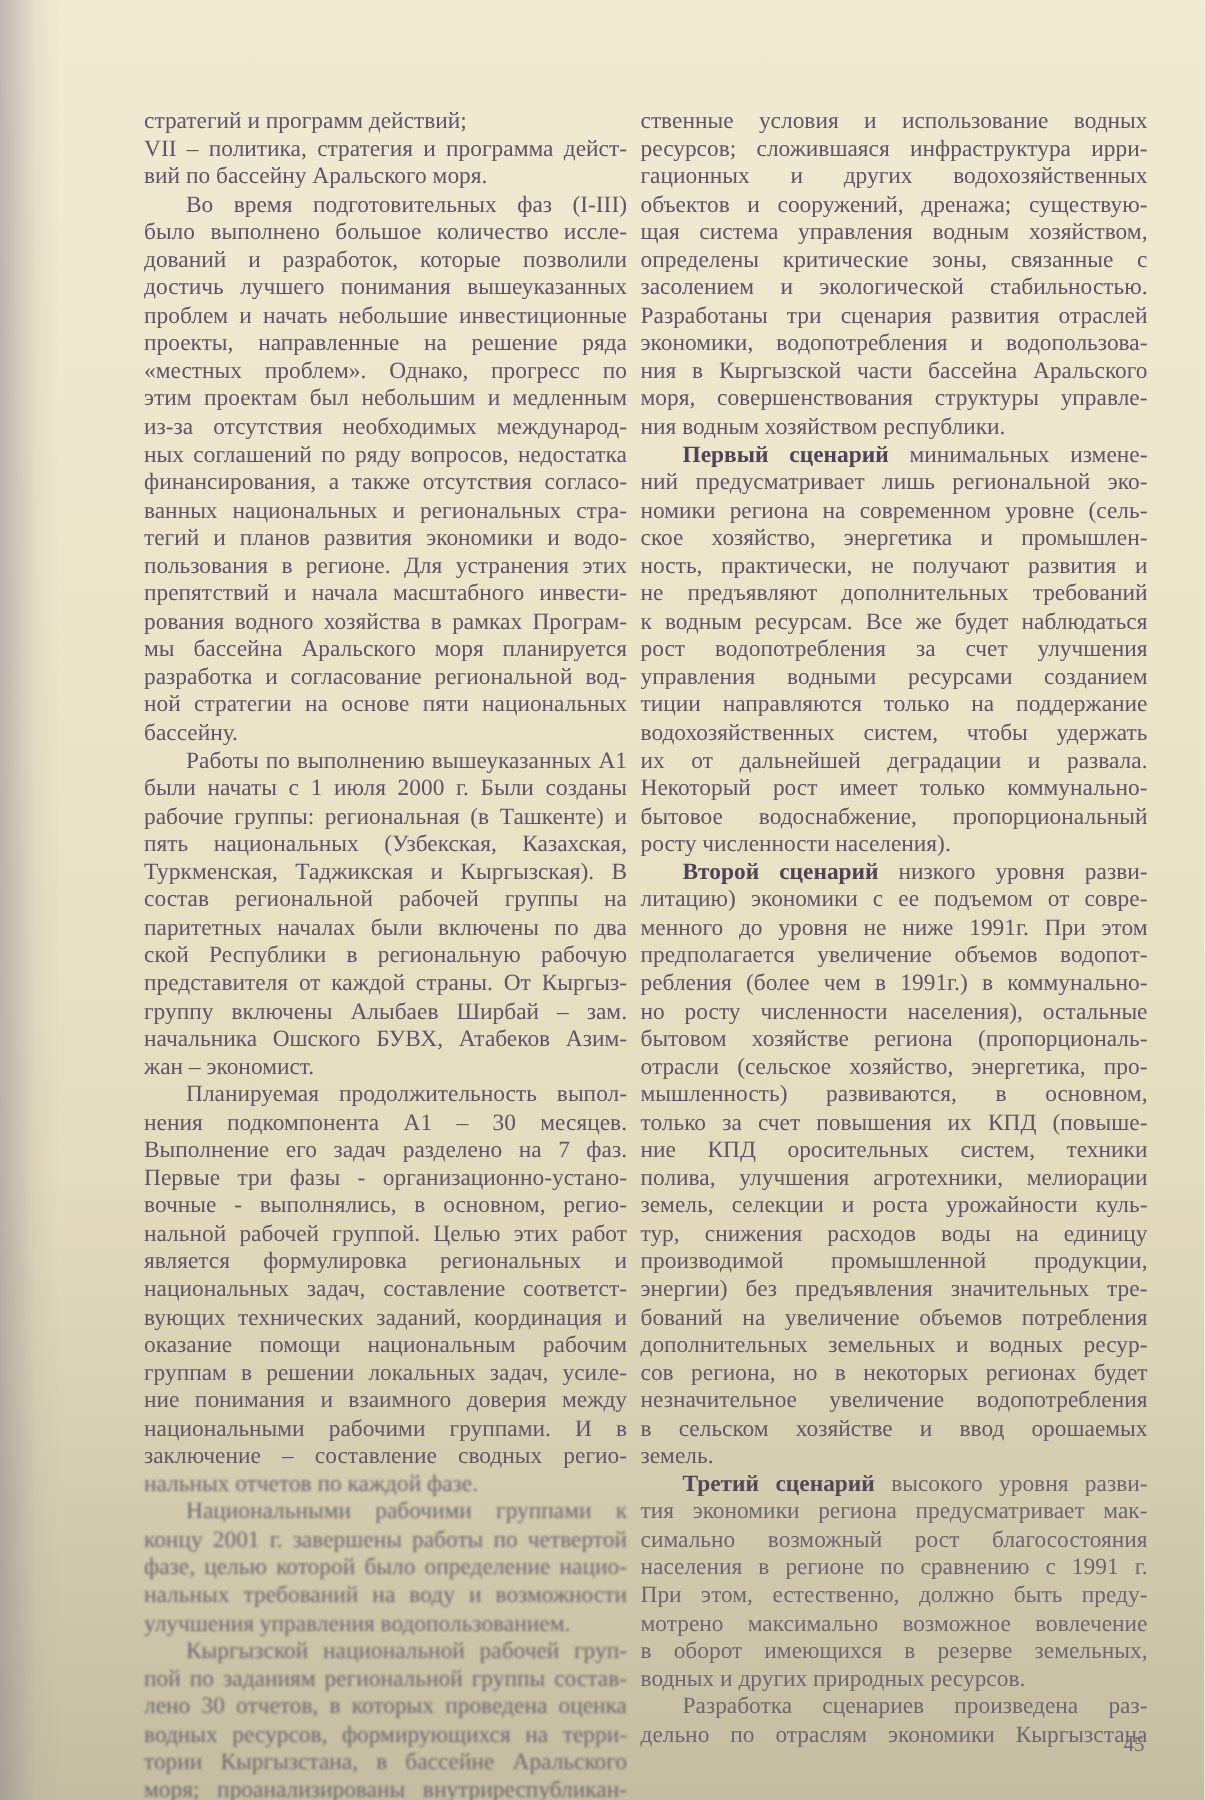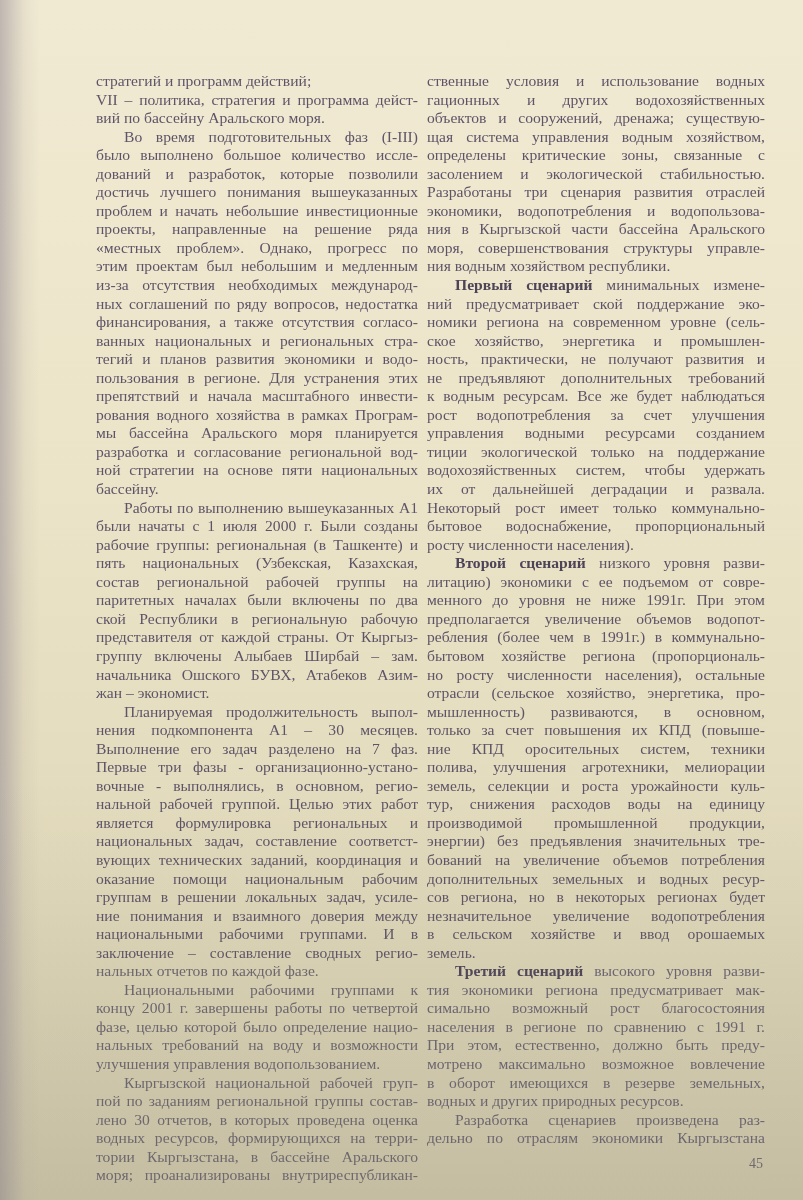--- a/index.html
+++ b/index.html
@@ -64,20 +64,21 @@
     <span class="line"><span>препятствий и начала масштабного инвести-</span></span>
     <span class="line"><span>рования водного хозяйства в рамках Програм-</span></span>
     <span class="line"><span>мы бассейна Аральского моря планируется</span></span>
     <span class="line"><span>разработка и согласование региональной вод-</span></span>
     <span class="line"><span>ной стратегии на основе пяти национальных</span></span>
     <span class="line last"><span>бассейну.</span></span>
     <span class="line indent"><span>Работы по выполнению вышеуказанных А1</span></span>
     <span class="line"><span>были начаты с 1 июля 2000 г. Были созданы</span></span>
     <span class="line"><span>рабочие группы: региональная (в Ташкенте) и</span></span>
     <span class="line"><span>пять национальных (Узбекская, Казахская,</span></span>
+    <span class="line"><span>Туркменская, Таджикская и Кыргызская). В</span></span>
     <span class="line"><span>состав региональной рабочей группы на</span></span>
     <span class="line"><span>паритетных началах были включены по два</span></span>
     <span class="line"><span>ской Республики в региональную рабочую</span></span>
     <span class="line"><span>представителя от каждой страны. От Кыргыз-</span></span>
     <span class="line"><span>группу включены Алыбаев Ширбай – зам.</span></span>
     <span class="line"><span>начальника Ошского БУВХ, Атабеков Азим-</span></span>
     <span class="line last"><span>жан – экономист.</span></span>
     <span class="line indent"><span>Планируемая продолжительность выпол-</span></span>
     <span class="line"><span>нения подкомпонента А1 – 30 месяцев.</span></span>
     <span class="line"><span>Выполнение его задач разделено на 7 фаз.</span></span>
@@ -100,52 +101,53 @@
     <span class="line last blurry"><span>улучшения управления водопользованием.</span></span>
     <span class="line indent blurry"><span>Кыргызской национальной рабочей груп-</span></span>
     <span class="line blurry"><span>пой по заданиям региональной группы состав-</span></span>
     <span class="line blurry"><span>лено 30 отчетов, в которых проведена оценка</span></span>
     <span class="line blurry"><span>водных ресурсов, формирующихся на терри-</span></span>
     <span class="line blurry"><span>тории Кыргызстана, в бассейне Аральского</span></span>
     <span class="line blurry"><span>моря; проанализированы внутриреспубликан-</span></span>
   </div>
 <div class="column col-right" id="col-right">
     <span class="line"><span>ственные условия и использование водных</span></span>
+    <span class="line"><span>ресурсов; сложившаяся инфраструктура ирри-</span></span>
     <span class="line"><span>гационных и других водохозяйственных</span></span>
     <span class="line"><span>объектов и сооружений, дренажа; существую-</span></span>
     <span class="line"><span>щая система управления водным хозяйством,</span></span>
     <span class="line"><span>определены критические зоны, связанные с</span></span>
     <span class="line"><span>засолением и экологической стабильностью.</span></span>
     <span class="line"><span>Разработаны три сценария развития отраслей</span></span>
     <span class="line"><span>экономики, водопотребления и водопользова-</span></span>
     <span class="line"><span>ния в Кыргызской части бассейна Аральского</span></span>
     <span class="line"><span>моря, совершенствования структуры управле-</span></span>
     <span class="line last"><span>ния водным хозяйством республики.</span></span>
     <span class="line indent"><b class="head">Первый сценарий</b><span> минимальных измене-</span></span>
-    <span class="line"><span>ний предусматривает ской поддержание эко-</span></span>
+    <span class="line"><span>ний предусматривает лишь региональной эко-</span></span>
     <span class="line"><span>номики региона на современном уровне (сель-</span></span>
     <span class="line"><span>ское хозяйство, энергетика и промышлен-</span></span>
     <span class="line"><span>ность, практически, не получают развития и</span></span>
     <span class="line"><span>не предъявляют дополнительных требований</span></span>
     <span class="line"><span>к водным ресурсам. Все же будет наблюдаться</span></span>
     <span class="line"><span>рост водопотребления за счет улучшения</span></span>
     <span class="line"><span>управления водными ресурсами созданием</span></span>
-    <span class="line"><span>тиции экологической только на поддержание</span></span>
+    <span class="line"><span>тиции направляются только на поддержание</span></span>
     <span class="line"><span>водохозяйственных систем, чтобы удержать</span></span>
     <span class="line"><span>их от дальнейшей деградации и развала.</span></span>
     <span class="line"><span>Некоторый рост имеет только коммунально-</span></span>
     <span class="line"><span>бытовое водоснабжение, пропорциональный</span></span>
     <span class="line last"><span>росту численности населения).</span></span>
     <span class="line indent"><b class="head">Второй сценарий</b><span> низкого уровня разви-</span></span>
     <span class="line"><span>литацию) экономики с ее подъемом от совре-</span></span>
     <span class="line"><span>менного до уровня не ниже 1991г. При этом</span></span>
     <span class="line"><span>предполагается увеличение объемов водопот-</span></span>
     <span class="line"><span>ребления (более чем в 1991г.) в коммунально-</span></span>
+    <span class="line"><span>но росту численности населения), остальные</span></span>
     <span class="line"><span>бытовом хозяйстве региона (пропорциональ-</span></span>
-    <span class="line"><span>но росту численности населения), остальные</span></span>
     <span class="line"><span>отрасли (сельское хозяйство, энергетика, про-</span></span>
     <span class="line"><span>мышленность) развиваются, в основном,</span></span>
     <span class="line"><span>только за счет повышения их КПД (повыше-</span></span>
     <span class="line"><span>ние КПД оросительных систем, техники</span></span>
     <span class="line"><span>полива, улучшения агротехники, мелиорации</span></span>
     <span class="line"><span>земель, селекции и роста урожайности куль-</span></span>
     <span class="line"><span>тур, снижения расходов воды на единицу</span></span>
     <span class="line"><span>производимой промышленной продукции,</span></span>
     <span class="line"><span>энергии) без предъявления значительных тре-</span></span>
     <span class="line"><span>бований на увеличение объемов потребления</span></span>

